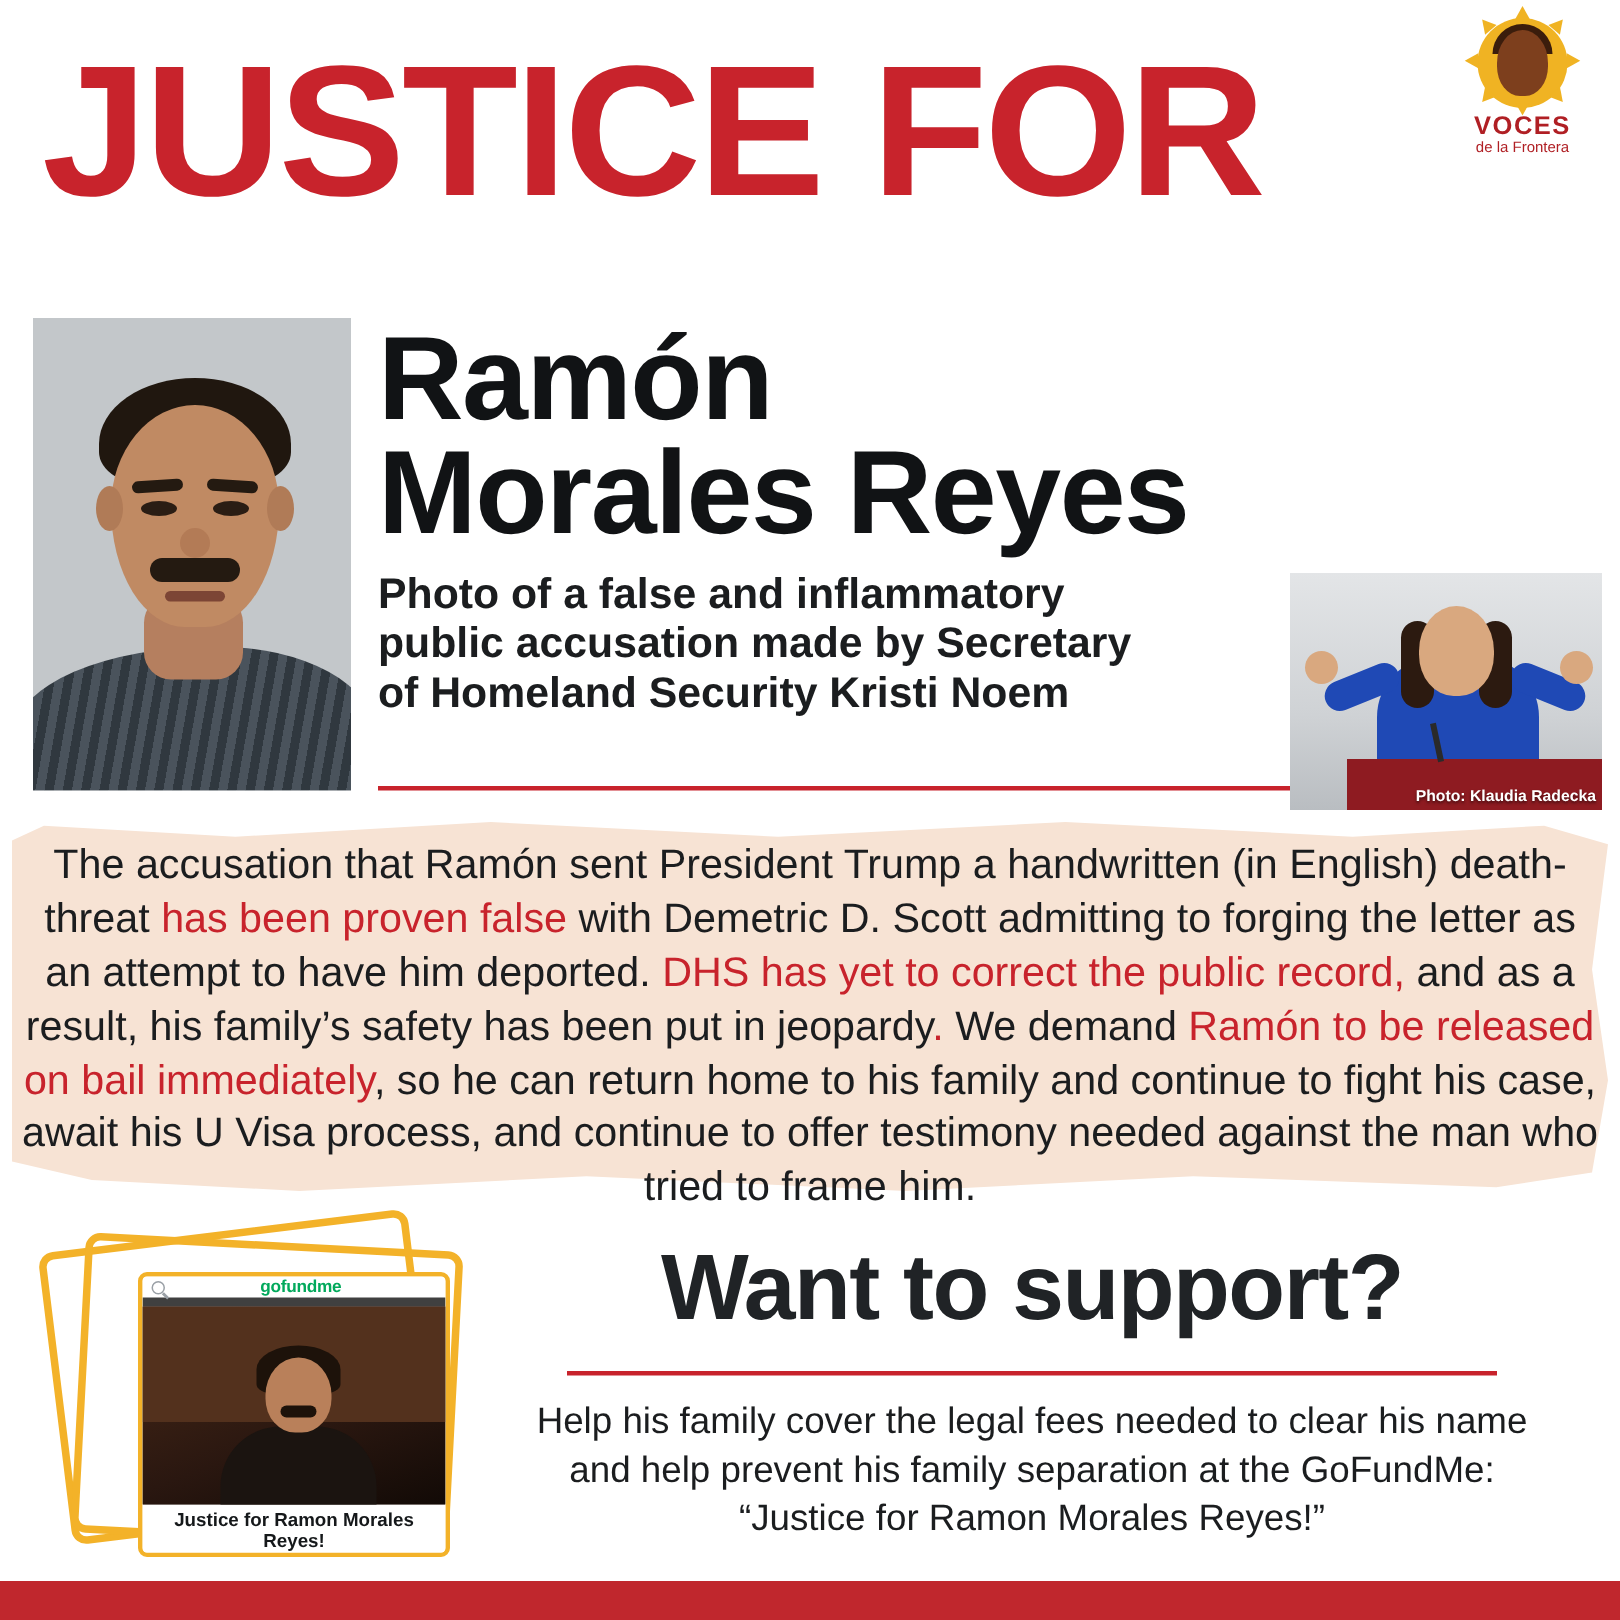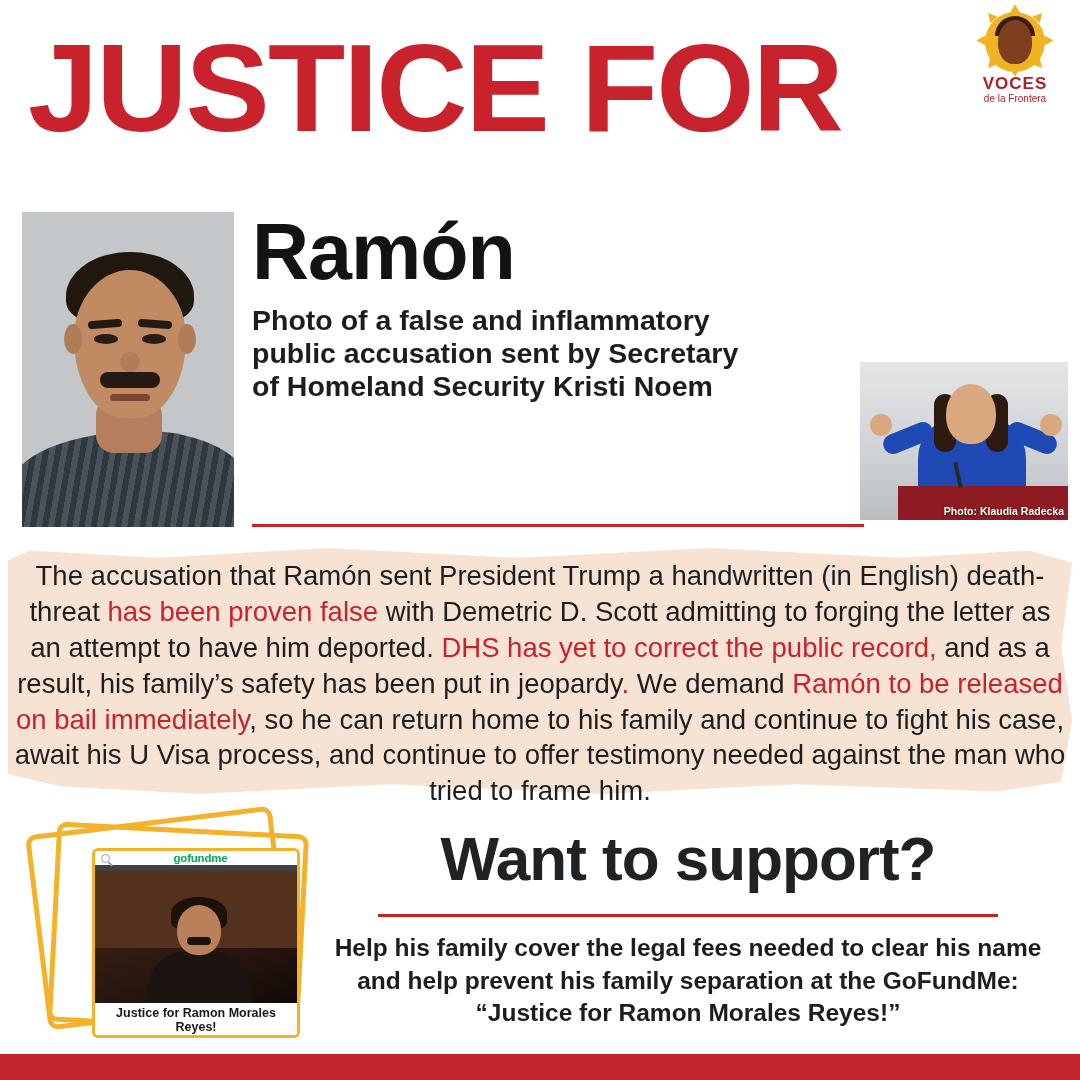--- a/index.html
+++ b/index.html
@@ -114,21 +114,21 @@
     font-size:28.5px; font-weight:bold; color:#1b1d1f;
     line-height:1.16;
   }
   .rule {
     position:absolute; left:252px; top:524px; width:612px; height:3px;
     background:#c8232c;
   }
 
   
   .noem {
-    position:absolute; right:12px; top:362px;
+    position:absolute; right:12px; top:382px;
     width:208px; height:158px; overflow:hidden;
   }
   .n-bg { position:absolute; inset:0; background:#d9dbdd; }
   .n-dark { position:absolute; left:0; top:0; width:100%; height:100%; background:linear-gradient(180deg,#e3e5e7 0%,#cfd2d5 60%,#b9bdc1 100%); }
   .n-body { position:absolute; left:58px; top:56px; width:108px; height:110px; background:#1f49b5; border-radius:40px 40px 0 0; }
   .n-face { position:absolute; left:86px; top:22px; width:50px; height:60px; background:#d9a87f; border-radius:50% 50% 46% 46%; }
   .n-hair { position:absolute; left:76px; top:12px; width:72px; height:74px; background:#2c1a10; border-radius:50% 50% 42% 42%; z-index:-1; }
   .n-hair2 { position:absolute; left:74px; top:32px; width:22px; height:58px; background:#2c1a10; border-radius:12px; }
   .n-hair3 { position:absolute; left:126px; top:32px; width:22px; height:58px; background:#2c1a10; border-radius:12px; }
   .n-arm-l { position:absolute; left:22px; top:66px; width:52px; height:20px; background:#1f49b5; border-radius:12px; transform:rotate(-22deg); }
@@ -215,21 +215,21 @@
     font-size:62px; font-weight:bold; color:#202326;
     letter-spacing:-1px; line-height:1;
   }
   .support-rule {
     position:absolute; left:378px; top:914px; width:620px; height:3px;
     background:#c8232c;
   }
   .support-body {
     position:absolute; left:332px; top:932px; width:712px;
     text-align:center;
-    font-size:24.5px; line-height:1.33; color:#1b1d1f; font-weight:bold;
+    font-size:24.5px; line-height:1.33; color:#1b1d1f; font-weight:normal;
   }
 
   
   .bottombar {
     position:absolute; left:0; bottom:0; width:1080px; height:26px;
     background:#c0272d;
   }
 </style>
 </head>
 <body>
@@ -268,23 +268,24 @@
     <div class="p-brow-r"></div>
     <div class="p-eye-l"></div>
     <div class="p-eye-r"></div>
     <div class="p-nose"></div>
     <div class="p-mus"></div>
     <div class="p-mouth"></div>
   </div>
 
   <div class="nameblock">
     <div class="name">Ramón</div>
+    <div class="name">Morales Reyes</div>
     <div class="subtitle">
       <div>Photo of a false and inflammatory</div>
-      <div>public accusation sent by Secretary</div>
+      <div>public accusation made by Secretary</div>
       <div>of Homeland Security Kristi Noem</div>
     </div>
   </div>
   <div class="rule"></div>
 
   <div class="noem">
     <div class="n-bg"></div>
     <div class="n-dark"></div>
     <div class="n-hair"></div>
     <div class="n-body"></div>

